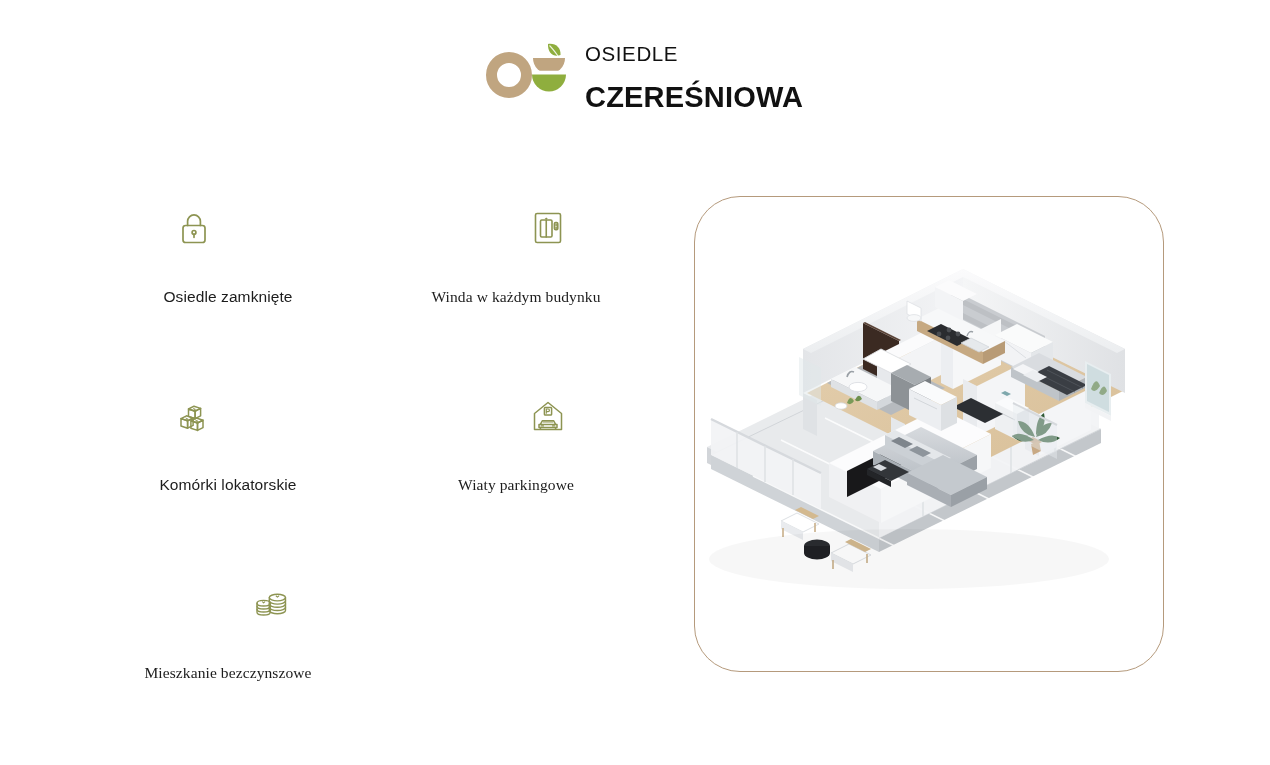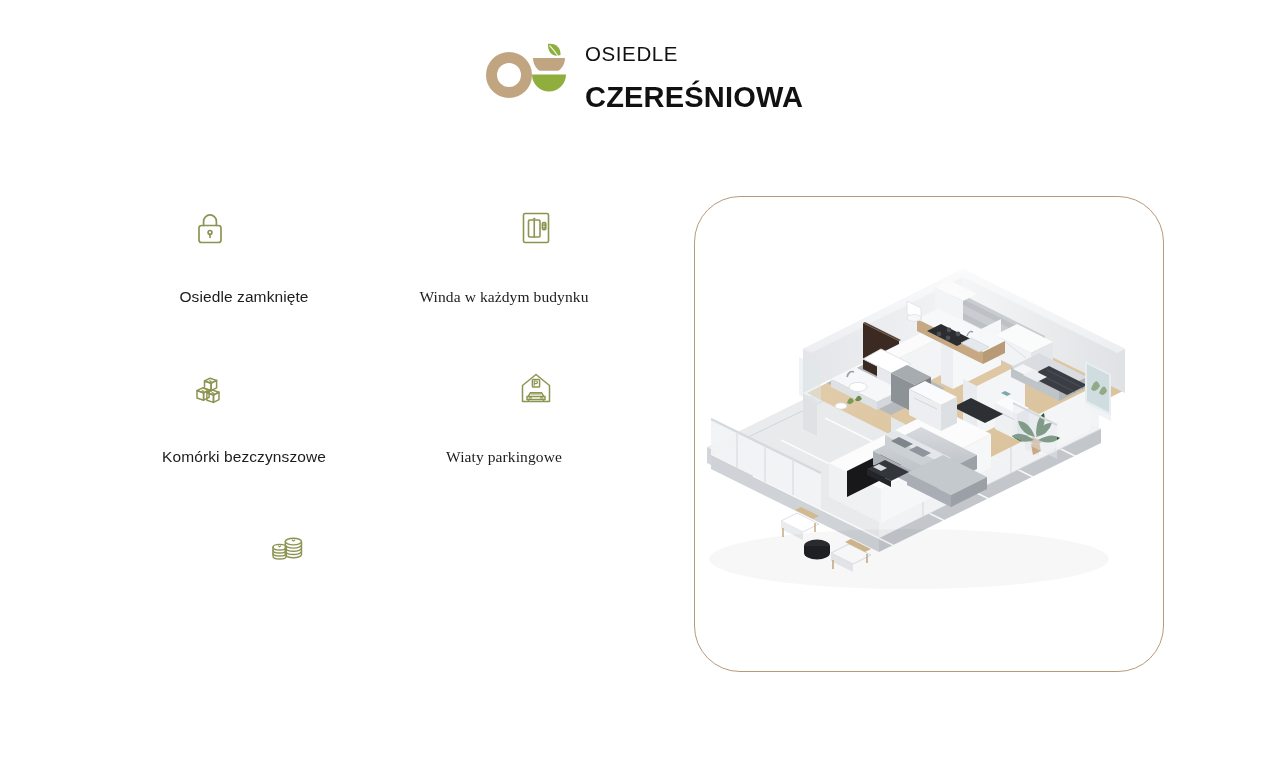--- a/index.html
+++ b/index.html
@@ -25,25 +25,26 @@
     font-weight: 400; line-height: 1.05;
   }
   .logo-line2 {
     font-size: 29px; letter-spacing: 0.2px; color: #111111;
     font-weight: 700; line-height: 1.05; margin-top: 17px;
   }
 
   
   .features {
     position: absolute;
-    left: 120px; top: 206px;
+    left: 104px; top: 206px;
     width: 520px;
     display: grid;
     grid-template-columns: 248px 272px;
     grid-template-rows: 160px 160px 160px;
+    gap: 28px;
   }
   .feature { position: relative; }
   .feature-icon {
     position: absolute; left: 68px; top: 0;
     width: 44px; height: 44px;
     color: #8d9452;
     display: flex; align-items: center; justify-content: center;
   }
   .feature.col2 .feature-icon { left: 146px; }
   .feature-icon svg { width: 40px; height: 40px; display: block; }
@@ -140,21 +141,21 @@
           <path d="M7 22.6 v7.4 L13.6 32.2 v-7.4 Z"></path>
           <path d="M19.1 22 v7.4 L13.6 32.2 v-7.4 Z"></path>
           <path d="M11.1 21.2 l1.5 2.6 l-0.4 1.6 l1.5 -1 l1.5 0.6 l-1.3 -2.6 z" fill="currentColor" stroke="none" opacity="0.85"></path>
 
           <path d="M16.9 24.8 L22.4 22 L29 24.2 L23.5 27 Z"></path>
           <path d="M16.9 24.8 v7.4 L23.5 34.4 v-7.4 Z"></path>
           <path d="M29 24.2 v7.4 L23.5 34.4 v-7.4 Z"></path>
           <path d="M21 23.4 l1.5 2.6 l-0.4 1.6 l1.5 -1 l1.5 0.6 l-1.3 -2.6 z" fill="currentColor" stroke="none" opacity="0.85"></path>
         </svg>
       </span>
-      <span class="feature-label">Komórki bezczynszowe</span>
+      <span class="feature-label">Komórki lokatorskie</span>
     </div>
 
     <div class="feature col2">
       <span class="feature-icon">
         <svg viewBox="0 0 40 40" fill="none" stroke="currentColor" stroke-width="1.5" stroke-linecap="round" stroke-linejoin="round">
           <path d="M6.5 17.5 L20 6.5 L33.5 17.5 V33.5 H6.5 Z"></path>
           <rect x="16.4" y="11.4" width="7.2" height="7.6" rx="0.8"></rect>
           <path d="M18.3 17.2 v-4.2 h1.8 a1.35 1.35 0 0 1 0 2.7 h-1.8" stroke-width="1.2"></path>
 
           <path d="M11 28.4 h18 v3.2 h-18 z"></path>
@@ -179,20 +180,21 @@
           <path d="M17.3 23.2 v3.2 a8.1 3.3 0 0 0 16.2 0 v-3.2"></path>
           <path d="M24.2 12 l1.2 1.1 l1.3 -1.1" stroke-width="1.1"></path>
 
           <ellipse cx="11.6" cy="19.2" rx="6.6" ry="2.8"></ellipse>
           <path d="M5 19.2 v3 a6.6 2.8 0 0 0 13.2 0 v-3"></path>
           <path d="M5 22.2 v3 a6.6 2.8 0 0 0 13.2 0 v-3"></path>
           <path d="M5 25.2 v3 a6.6 2.8 0 0 0 13.2 0 v-3"></path>
           <path d="M10.6 17.8 l1 1 l1.1 -1" stroke-width="1.1"></path>
         </svg>
       </span>
+      <span class="feature-label">Mieszkanie bezczynszowe</span>
     </div>
 
   </div>
 
   <div class="plan-card">
     <div class="plan-stage">
       <svg viewBox="0 0 470 476" xmlns="http://www.w3.org/2000/svg">
         <defs>
           <linearGradient id="wallTop" x1="0" y1="0" x2="0" y2="1">
             <stop offset="0" stop-color="#fbfbfc"></stop>

